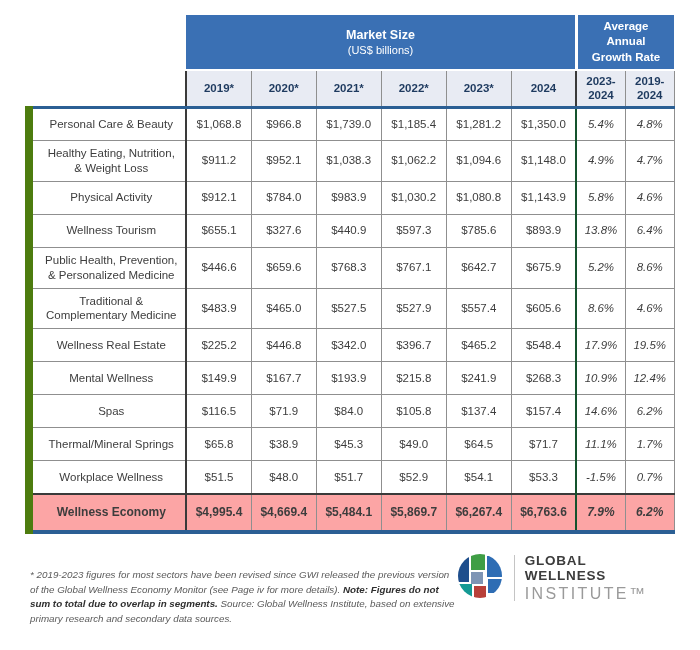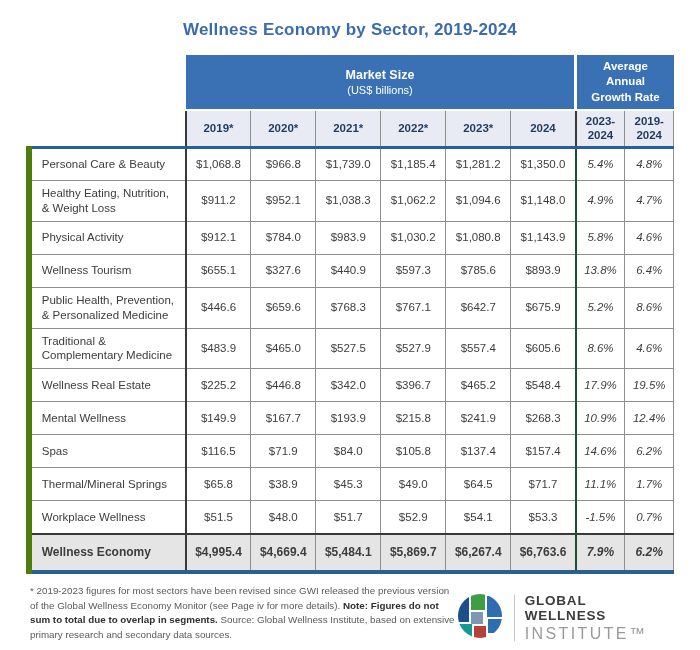--- a/index.html
+++ b/index.html
@@ -72,49 +72,51 @@
     border: 1px solid #8f8f8f;
     font-size: 11.5px;
     color: #3d3d3d;
     height: 33px;
     padding: 5px 3px;
     text-align: center;
     vertical-align: middle;
     line-height: 1.3;
   }
   tbody td.sector {
-    text-align: left;
+    text-align: center;
     padding-left: 10px;
     padding-right: 6px;
-    border-left: 6px solid #4d7c0f;
+    border-left: 8px solid #4d7c0f;
     border-right: 2px solid #3a3a3a;
   }
   tbody td.gsep { border-left: 2px solid #14532d; }
   tbody td.growth { font-style: italic; }
   tbody tr.total td {
-    background: #e5e5e5;
+    background: #fca5a5;
     font-weight: bold;
     font-size: 12px;
     height: 38px;
     border-top: 2px solid #3a3a3a;
     border-bottom: 4px solid #2b5f94;
   }
   tbody tr.total td.growth { font-style: italic; }
   
   .footer {
     display: flex;
     justify-content: space-between;
     align-items: flex-start;
     padding: 10px 30px 0 30px;
   }
   .notes {
     width: 430px;
     font-size: 9.8px;
+    font-style: italic;
     color: #5a5a5a;
     line-height: 1.5;
+    margin-top: 24px;
   }
   .notes .note-strong { font-weight: bold; color: #2f2f2f; }
   .logo {
     display: flex;
     align-items: center;
     gap: 10px;
     margin-top: 8px;
   }
   .logo-divider { width: 1px; height: 46px; background: #c4c4c4; }
   .logo-text .l1 {
@@ -122,21 +124,20 @@
   }
   .logo-text .l2 {
     font-size: 16px; color: #9a9a9a; letter-spacing: 2.4px; margin-top: 2px;
   }
 </style>
 </head>
 <body>
 
 <div class="page">
 
-  <div class="page-title">Wellness Economy by Sector, 2019-2024</div>
 
   <table class="wellness">
     <colgroup>
       <col style="width:157px">
       <col style="width:65px">
         <col style="width:65px">
         <col style="width:65px">
       <col style="width:65px">
         <col style="width:65px">
         <col style="width:65px">

